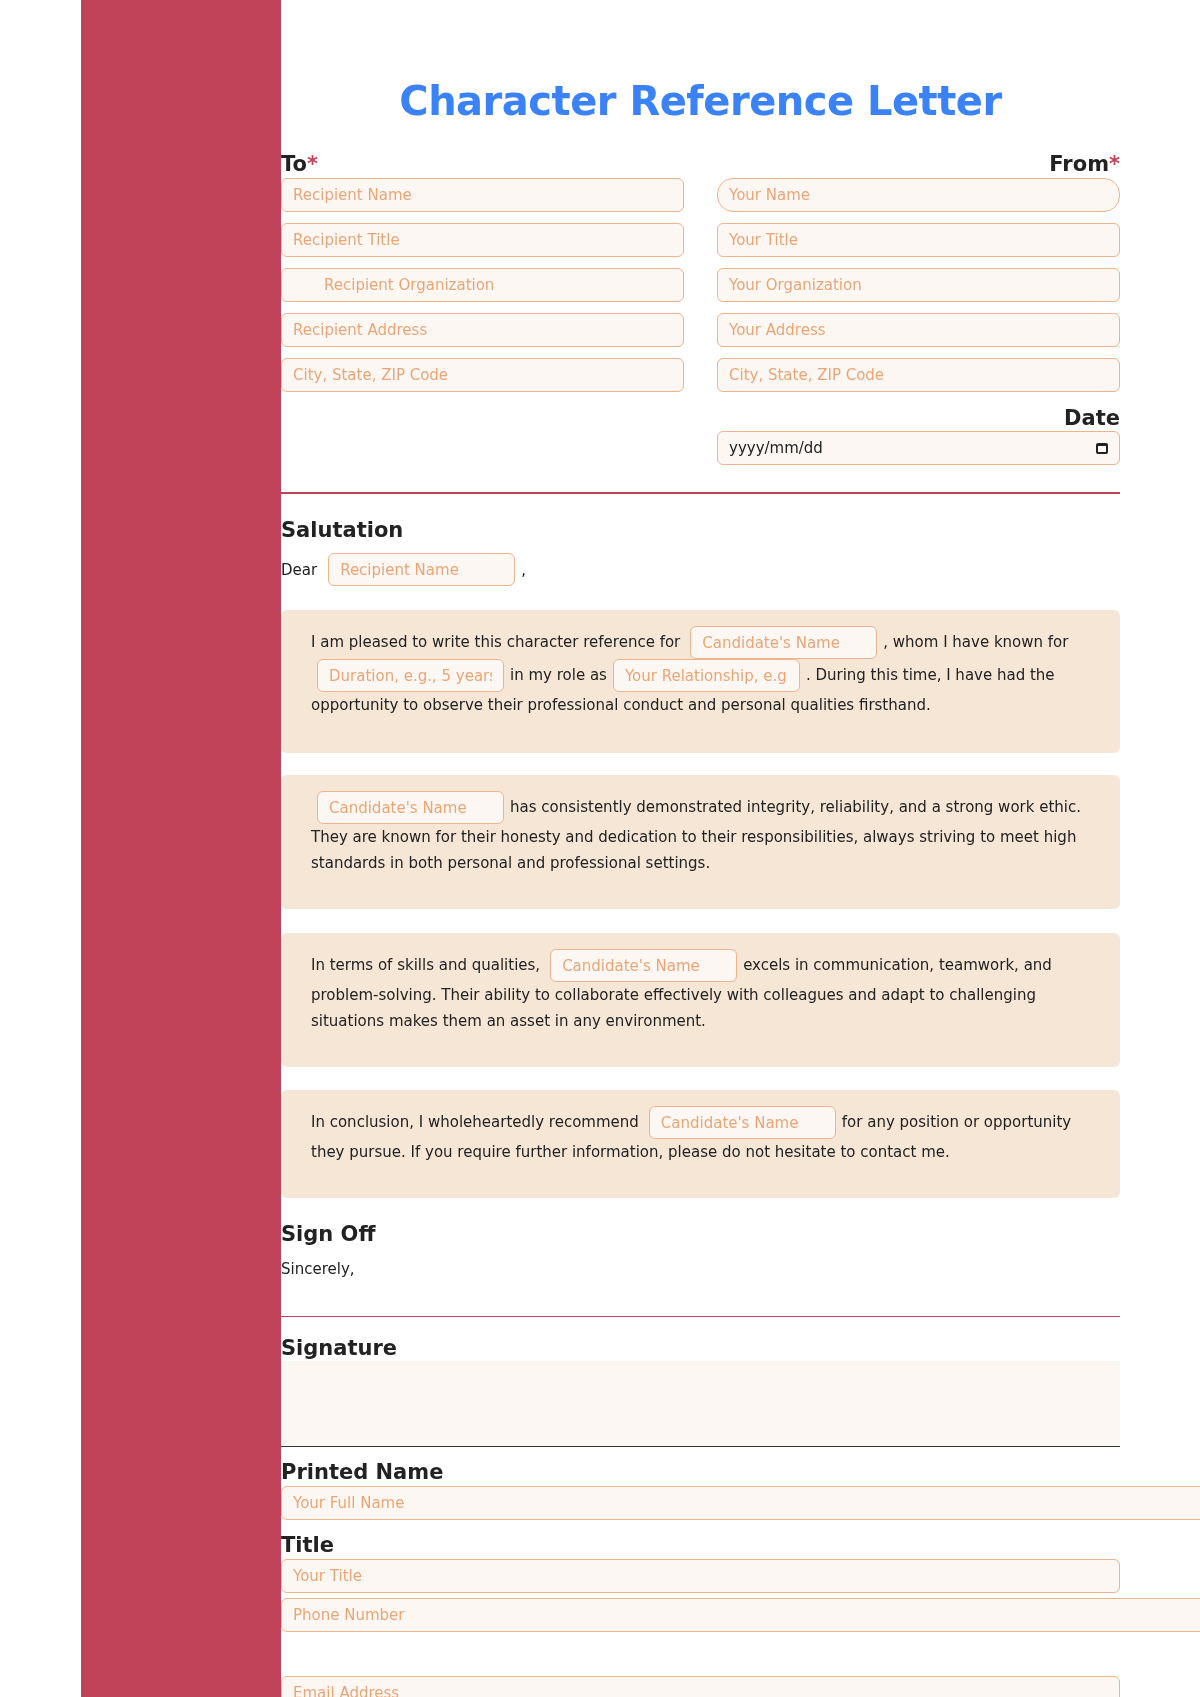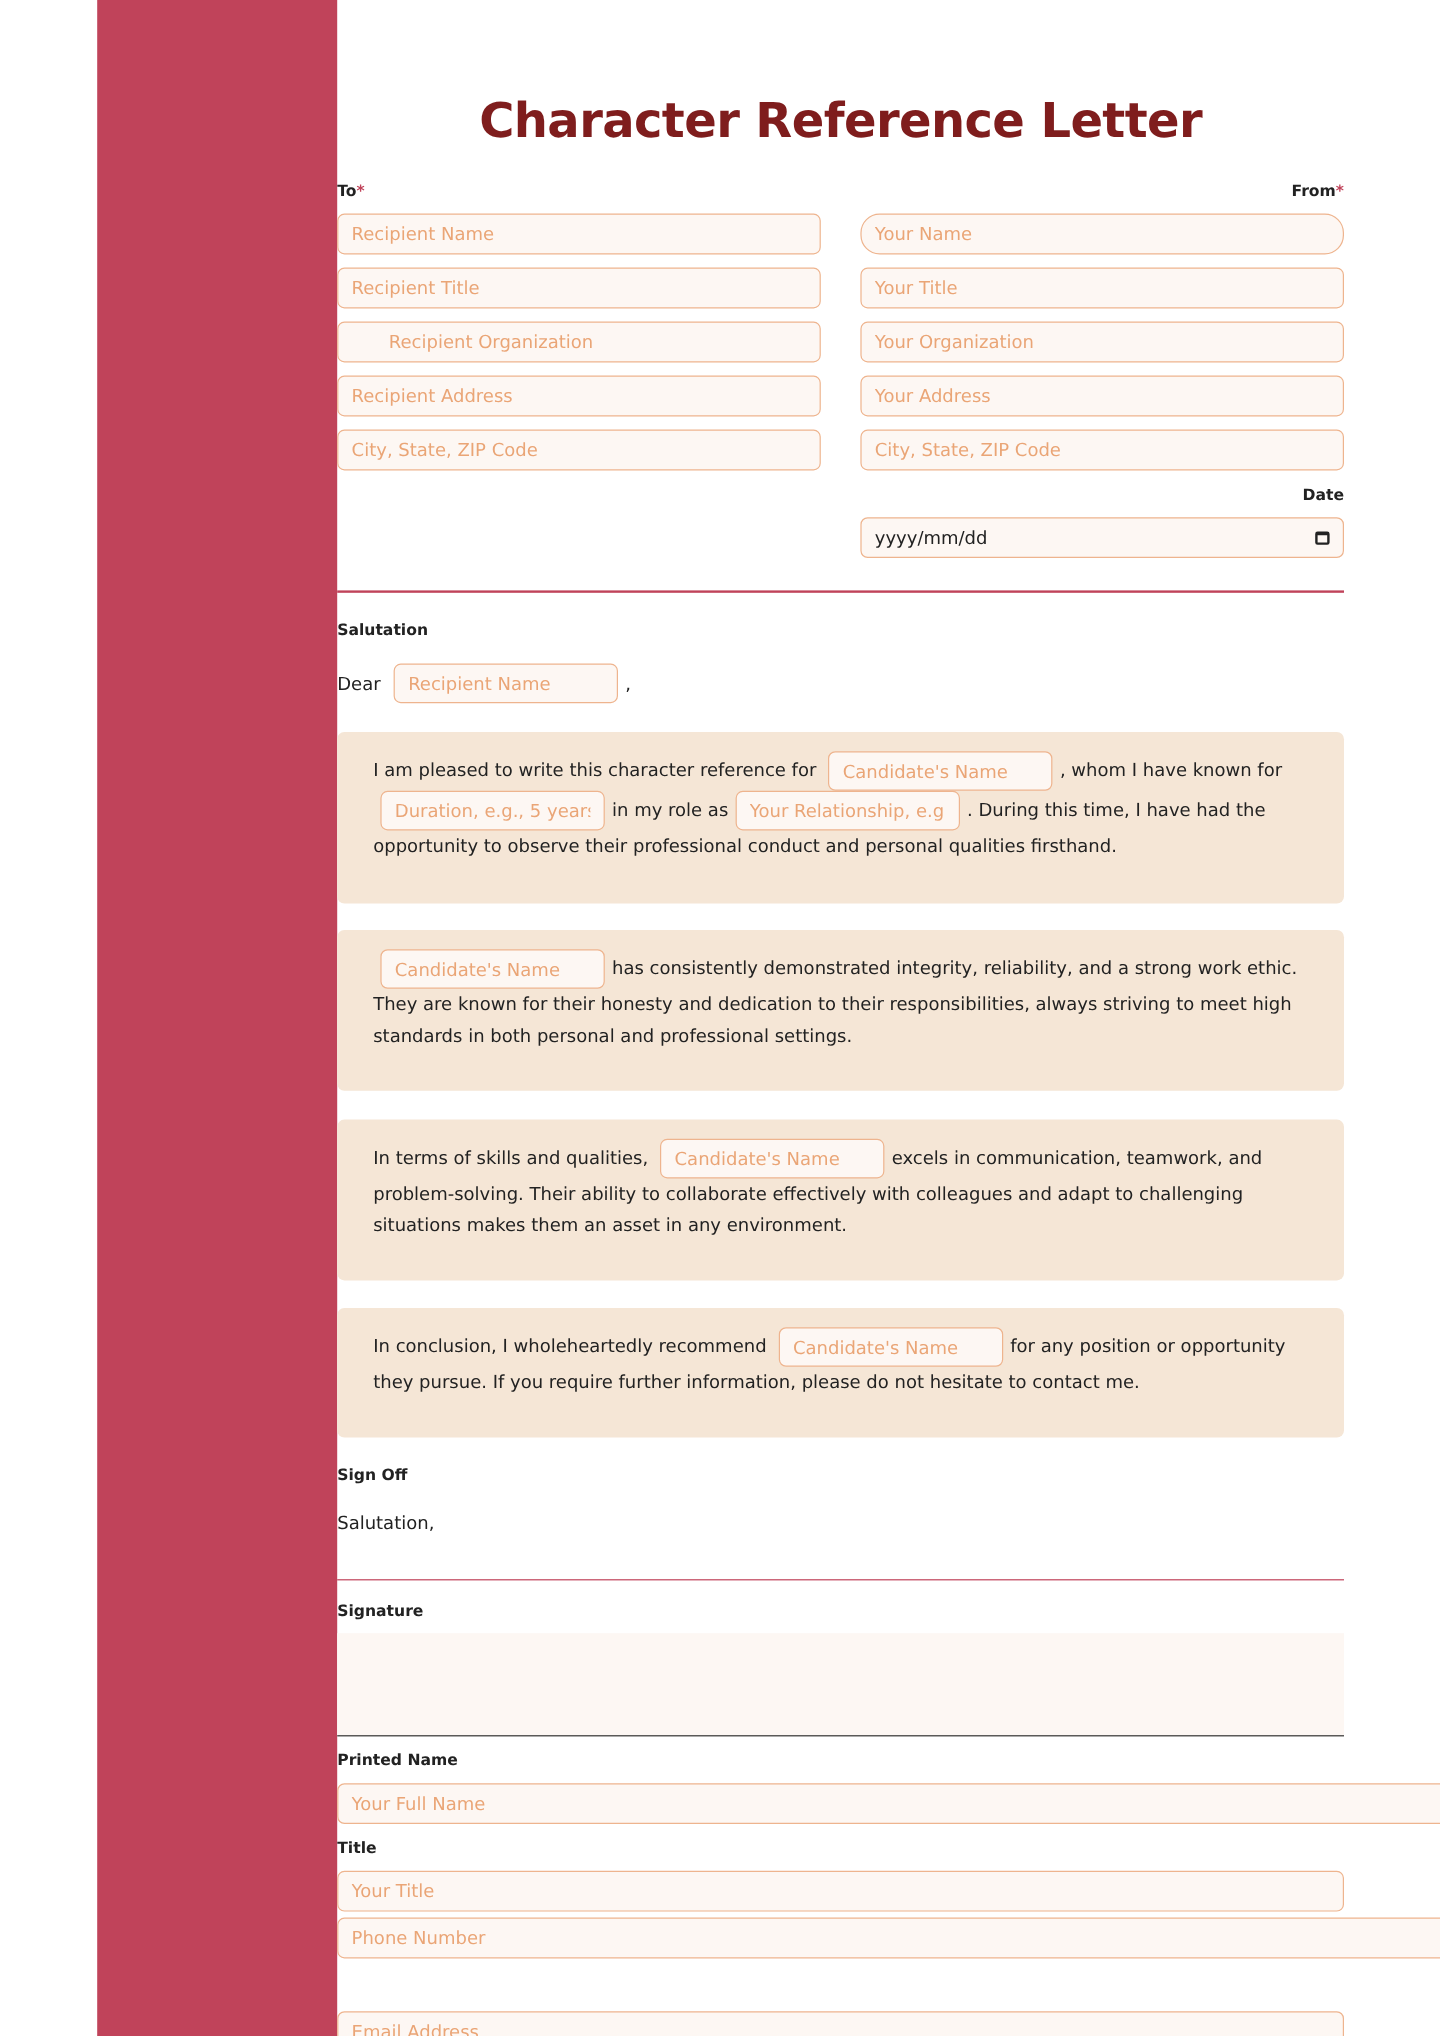--- a/index.html
+++ b/index.html
@@ -12,25 +12,25 @@
   }
   .sidebar {
     position: absolute; left: 81px; top: 0; width: 200px; height: 1697px;
     background: #c0435a;
   }
   .page {
     position: absolute; left: 281px; top: 0; width: 839px;
   }
   h1.title {
     margin: 0; position: absolute; top: 78px; left: 0; width: 839px;
-    text-align: center; color: #7f1d1d;
+    text-align: center; color: #3b82f6;
     font-family: "DejaVu Sans", sans-serif; font-weight: bold; font-size: 40px;
     letter-spacing: -0.5px;
   }
-  .lbl { font-weight: bold; font-size: 13px; color: #222; position: absolute; }
+  .lbl { font-weight: bold; font-size: 21px; color: #222; position: absolute; }
   .req { color: #c0435a; }
   .field {
     position: absolute; box-sizing: border-box; height: 34px;
     border: 1.5px solid #eeb48e; border-radius: 6px; background: #fdf7f3;
     font-family: "DejaVu Sans", sans-serif; font-size: 15px;
     padding: 0 11px; color: #222; outline: none;
   }
   .field::placeholder { color: #eaa576; }
   .col-left { left: 0; width: 403px; }
   .col-right { left: 436px; width: 403px; }
@@ -107,21 +107,21 @@
 
   <div class="box" style="top:933px; height:134px;">
     <span>In terms of skills and qualities,</span><input class="inl" style="margin-left: 10px;" placeholder="Candidate's Name"><span>excels in communication, teamwork, and problem-solving. Their ability to collaborate effectively with colleagues and adapt to challenging situations makes them an asset in any environment.</span>
   </div>
 
   <div class="box" style="top:1090px; height:108px;">
     <span>In conclusion, I wholeheartedly recommend</span><input class="inl" style="margin-left: 10px;" placeholder="Candidate's Name"><span>for any position or opportunity they pursue. If you require further information, please do not hesitate to contact me.</span>
   </div>
 
   <div class="lbl" style="top:1222px; left:0;">Sign Off</div>
-  <div class="plain" style="top:1260px; left:0;">Salutation,</div>
+  <div class="plain" style="top:1260px; left:0;">Sincerely,</div>
 
   <div class="rule-red-thin" style="top:1316px;"></div>
 
   <div class="lbl" style="top:1336px; left:0;">Signature</div>
   <div class="sig-pad" style="top:1361px;"></div>
   <div class="rule-dark" style="top:1446px;"></div>
 
   <div class="lbl" style="top:1460px; left:0;">Printed Name</div>
   <input class="field" style="top: 1486px; left: 0px; width: 967px;" placeholder="Your Full Name">
 

